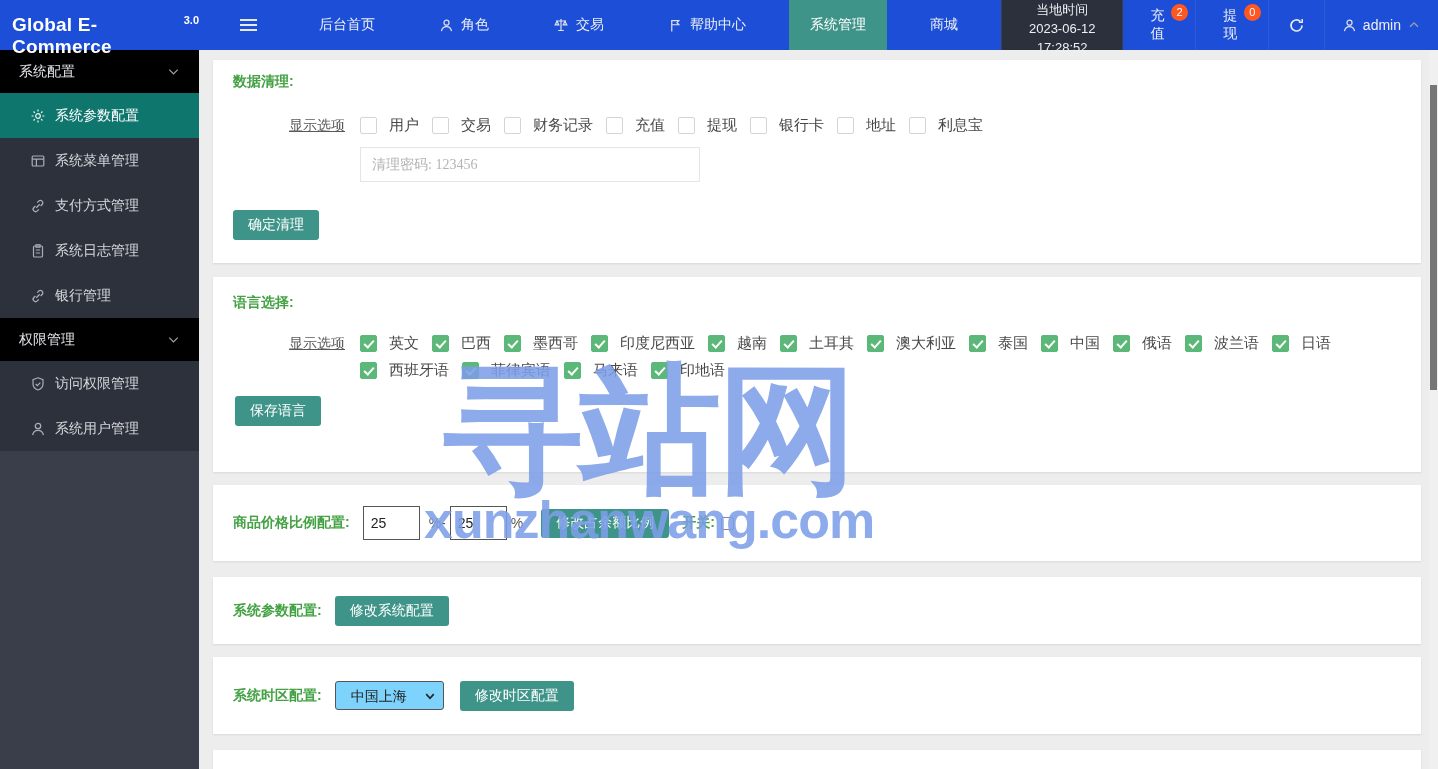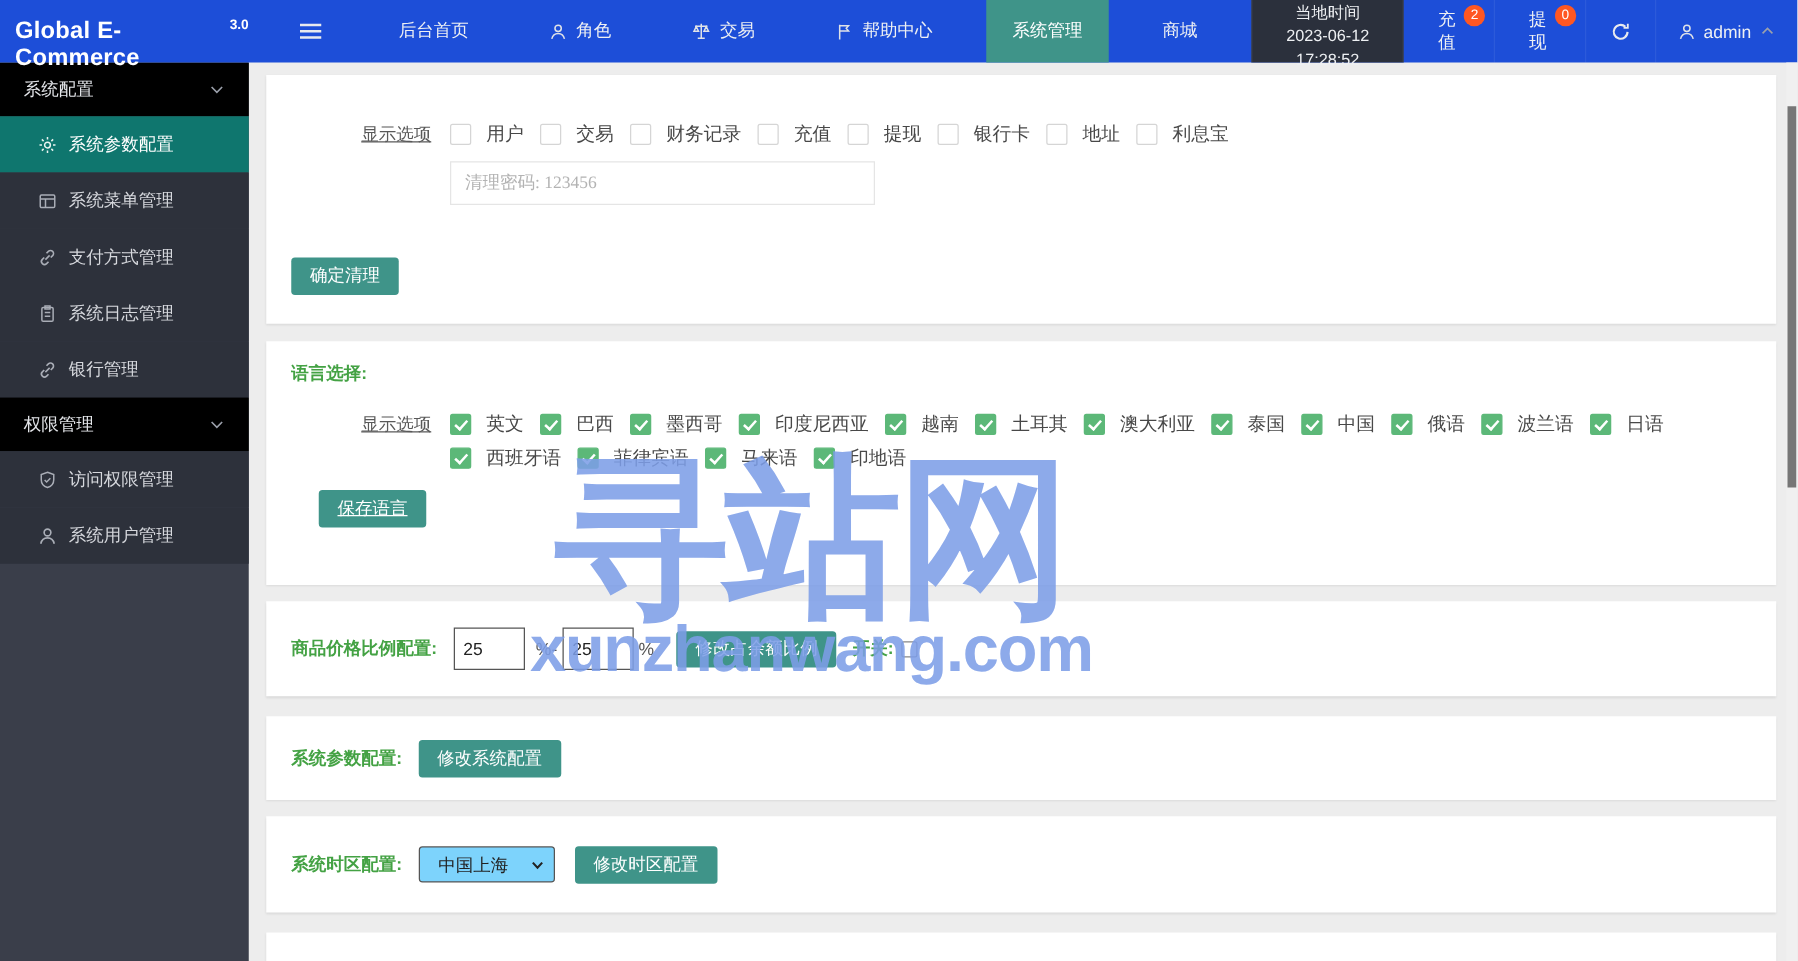--- a/index.html
+++ b/index.html
@@ -67,27 +67,27 @@
     border:solid #fff; border-width:0 2px 2px 0; transform:rotate(42deg);
   }
   .btn { background:#3f9489; color:#fff; border:none; border-radius:3px; height:30px; padding:0 15px; font-size:14px; cursor:pointer; font-family:inherit; }
   .text-input { border:1px solid #e5e5e5; height:35px; padding:0 11px; font-size:14px; color:#333; font-family:Liberation Serif, serif; outline:none; }
   .text-input::placeholder { color:#b3b3b3; }
 
   
   .card-cleanup { padding:13px 20px 23px; margin-bottom:14px; }
   .card-cleanup .form-row { margin-top:25px; }
   .pwd-input { width:340px; margin:12px 0 0 127px; display:block; }
-  .card-cleanup .btn { margin-top:42px; }
+  .card-cleanup .btn { margin-top:28px; }
 
   
   .card-lang { padding:17px 20px 46px; margin-bottom:13px; }
   .card-lang .row1 { margin-top:22px; }
   .card-lang .row2 { margin:8px 0 0 127px; }
-  .card-lang .btn { margin:16px 0 0 22px;text-decoration:underline; }
+  .card-lang .btn { margin:16px 0 0 2px; }
 
   
   .card-inline { display:flex; align-items:center; padding:0 20px; }
   .card-ratio { height:76px; margin-bottom:16px; }
   .num-input { width:57px; height:34px; border:1px solid #555; font-size:14px; padding:0 7px; font-family:inherit; color:#222; outline:none; border-radius:0; }
   .pct { color:#555; font-size:14px; margin:0 4px; }
   .switch-label { color:#44a244; font-weight:bold; margin-left:13px; }
   .mini-cb { width:13px; height:13px; border:1px solid #888; border-radius:2px; background:#fff; margin-left:6px; cursor:pointer; }
 
   .card-sysparam { height:67px; margin-bottom:13px; }
@@ -285,20 +285,21 @@
           <path d="M2.6 14c.7-3.2 3-4.7 5.4-4.7s4.7 1.5 5.4 4.7"></path>
         </svg>
     </span>
     <span>系统用户管理</span>
   </div>
 </aside>
 
 <main class="content">
 
   <section class="card card-cleanup">
+    <div class="card-title">数据清理:</div>
     <div class="form-row">
       <div class="row-label">显示选项</div>
       <div class="opts">
         <label class="opt">
             <span class="cb"></span>
             <span>用户</span>
           </label>
         <label class="opt">
             <span class="cb"></span>
             <span>交易</span>

